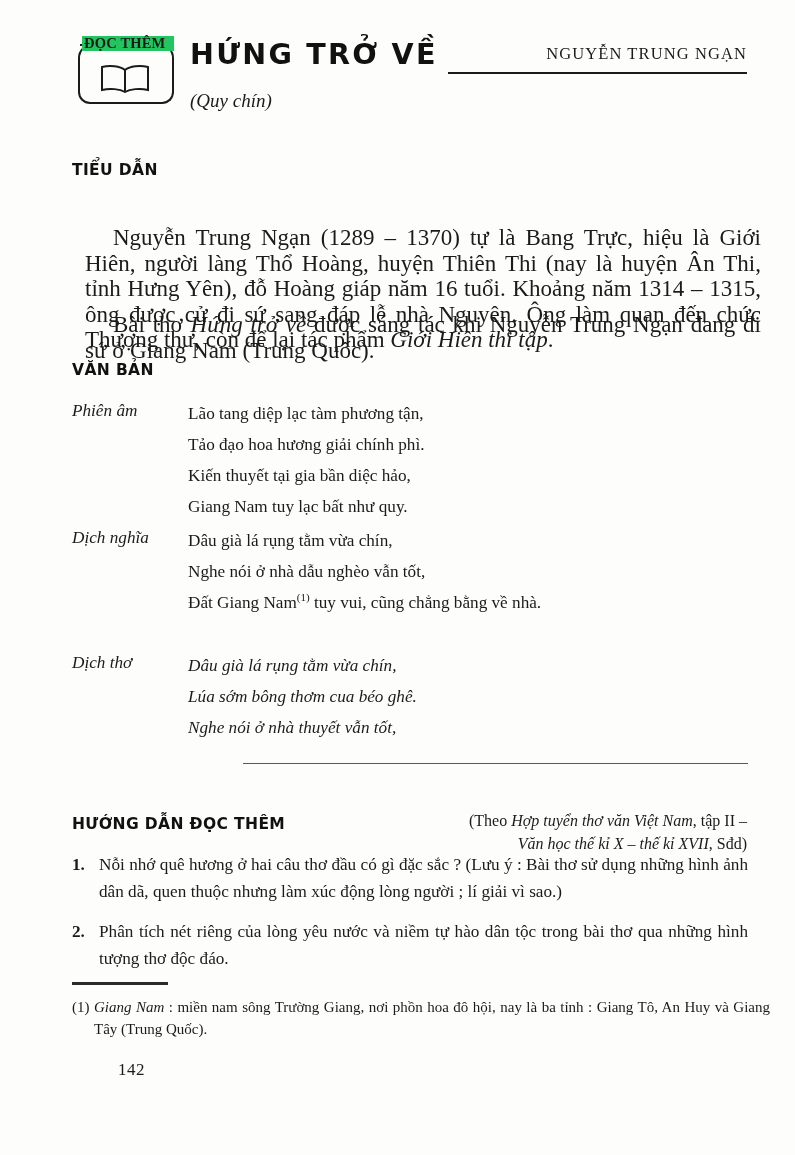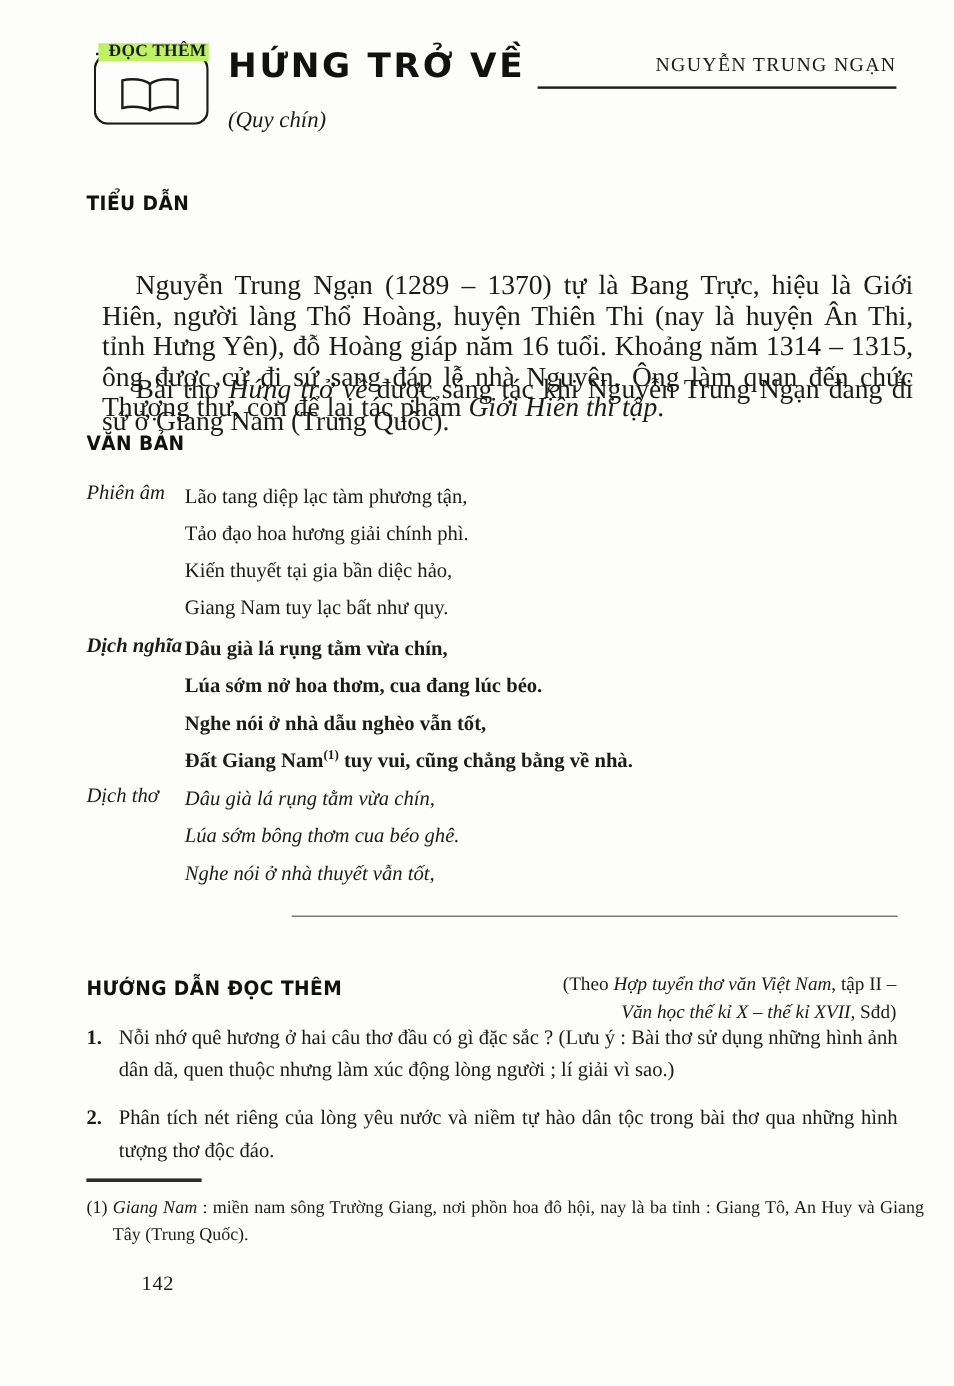--- a/index.html
+++ b/index.html
@@ -55,26 +55,26 @@
     height: 2.4px;
     background: #1b1b1b;
   }
   .badge-frame::before { left: -0.5px; }
   .badge-frame::after  { right: -0.5px; }
   .badge-label {
     position: absolute;
     left: 10px;
     top: -6px;
     width: 88px;
-    text-align: right;
+    text-align: left;
     font-family: "Liberation Serif", serif;
     font-size: 14.5px;
     font-weight: 700;
     letter-spacing: 0.2px;
-    background: #bef264;
+    background: #22c55e;
     padding: 0 2px;
     line-height: 15px;
   }
   .book-icon {
     position: absolute;
     left: 26px;
     top: 22px;
     width: 54px;
     height: 30px;
   }
@@ -157,34 +157,34 @@
   #para-2 { top: 289px; }
   .para i { font-style: italic; }
 
   
   .verse-block {
     position: absolute;
     left: 72px;
     width: 676px;
   }
   #block-phien-am  { top: 398px; }
-  #block-dich-nghia{ top: 525px; font-weight: bold; }
+  #block-dich-nghia{ top: 525px; }
   #block-dich-tho  { top: 650px; }
 
   .verse-label {
     position: absolute;
     left: 0;
     top: 0;
     font-style: italic;
     font-size: 17.2px;
     line-height: 26px;
     white-space: nowrap;
   }
   .verse-lines {
-    margin-left: 82px;
+    margin-left: 116px;
     font-size: 17.2px;
     line-height: 31px;
   }
   .verse-lines .line { white-space: nowrap; }
   .italic-lines .line { font-style: italic; }
   .fn-ref {
     font-size: 11px;
     vertical-align: super;
     line-height: 0;
   }
@@ -354,21 +354,20 @@
       <div class="line">Tảo đạo hoa hương giải chính phì.</div>
       <div class="line">Kiến thuyết tại gia bần diệc hảo,</div>
       <div class="line">Giang Nam tuy lạc bất như quy.</div>
     </div>
   </div>
 
   <div class="verse-block" id="block-dich-nghia">
     <div class="verse-label">Dịch nghĩa</div>
     <div class="verse-lines">
       <div class="line">Dâu già lá rụng tằm vừa chín,</div>
-      <div class="line">Lúa sớm nở hoa thơm, cua đang lúc béo.</div>
       <div class="line">Nghe nói ở nhà dẫu nghèo vẫn tốt,</div>
       <div class="line"><span>Đất Giang Nam</span><span class="fn-ref">(1)</span><span> tuy vui, cũng chẳng bằng về nhà.</span></div>
     </div>
   </div>
 
   <div class="verse-block" id="block-dich-tho">
     <div class="verse-label">Dịch thơ</div>
     <div class="verse-lines italic-lines">
       <div class="line">Dâu già lá rụng tằm vừa chín,</div>
       <div class="line">Lúa sớm bông thơm cua béo ghê.</div>

